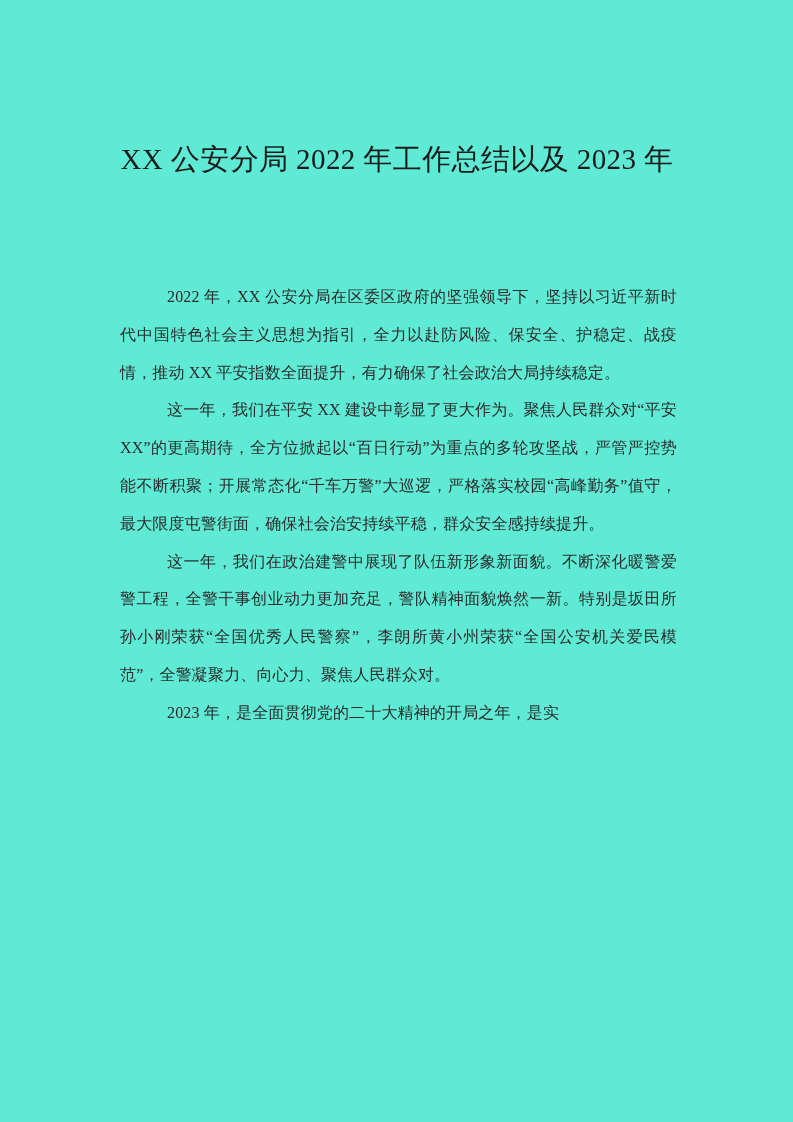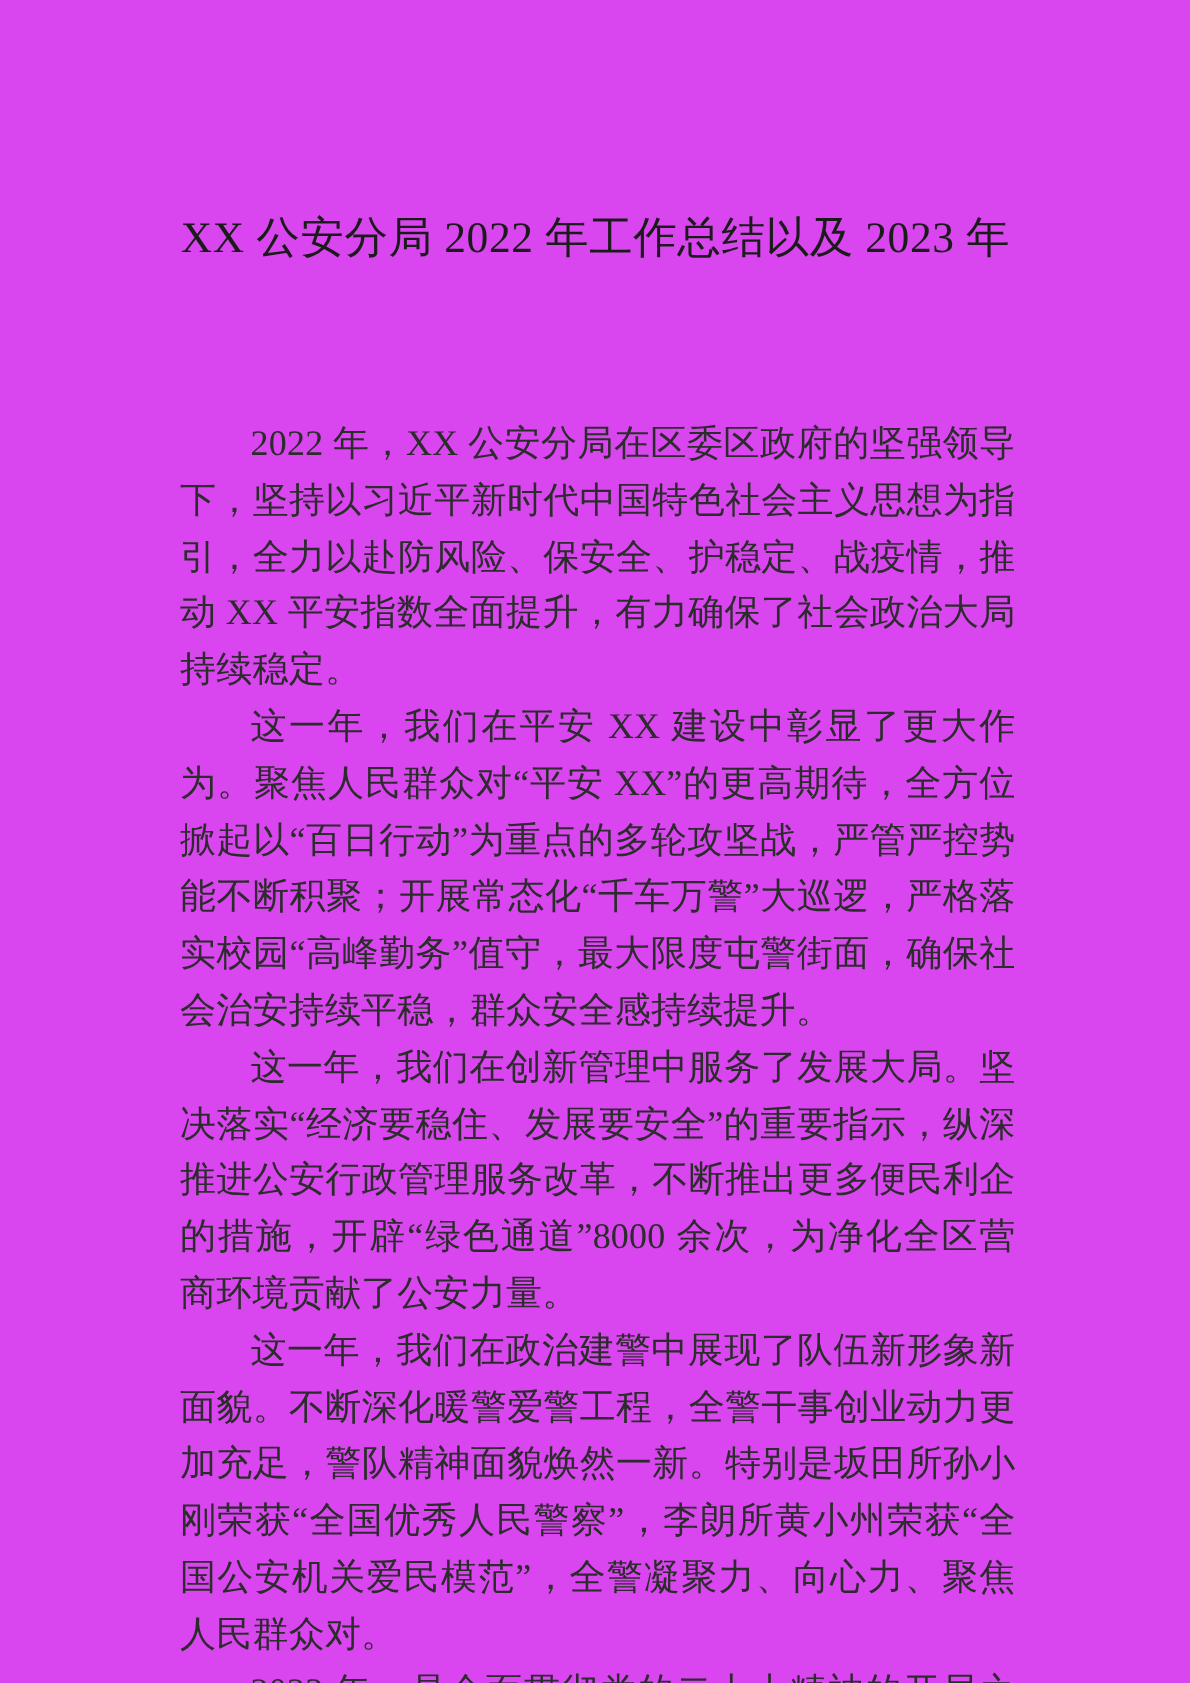--- a/index.html
+++ b/index.html
@@ -16,21 +16,21 @@
     font-family: "Liberation Serif", "DejaVu Serif", serif;
     -webkit-font-smoothing: antialiased;
   }
 
   .page {
     position: absolute;
     left: 0;
     top: 0;
     width: 793px;
     height: 1122px;
-    background: #d946ef;
+    background: #5eead4;
     box-sizing: border-box;
   }
 
   
   .doc-title {
     position: absolute;
     left: 118px;
     top: 132px;
     width: 558px;
     text-align: center;
@@ -46,21 +46,21 @@
   
   .body-block {
     position: absolute;
     left: 120px;
     top: 278px;
     width: 557px;
   }
 
   .para {
     font-family: "Liberation Serif", "DejaVu Serif", serif;
-    font-size: 24px;
+    font-size: 16px;
     line-height: 37.8px;
     color: #2c2c2c;
     text-align: justify;
     text-align-last: left;
     text-justify: inter-character;
     text-indent: 47px;
     margin: 0;
     padding: 0;
     word-break: break-all;
     letter-spacing: 0.15px;
@@ -76,18 +76,17 @@
 
 <div class="page">
 
   <div class="doc-title">
     <div>XX 公安分局 2022 年工作总结以及 2023 年</div>
   </div>
 
   <div class="body-block">
     <p class="para">2022 年，XX 公安分局在区委区政府的坚强领导下，坚持以习近平新时代中国特色社会主义思想为指引，全力以赴防风险、保安全、护稳定、战疫情，推动 XX 平安指数全面提升，有力确保了社会政治大局持续稳定。</p>
     <p class="para">这一年，我们在平安 XX 建设中彰显了更大作为。聚焦人民群众对“平安 XX”的更高期待，全方位掀起以“百日行动”为重点的多轮攻坚战，严管严控势能不断积聚；开展常态化“千车万警”大巡逻，严格落实校园“高峰勤务”值守，最大限度屯警街面，确保社会治安持续平稳，群众安全感持续提升。</p>
-    <p class="para">这一年，我们在创新管理中服务了发展大局。坚决落实“经济要稳住、发展要安全”的重要指示，纵深推进公安行政管理服务改革，不断推出更多便民利企的措施，开辟“绿色通道”8000 余次，为净化全区营商环境贡献了公安力量。</p>
     <p class="para">这一年，我们在政治建警中展现了队伍新形象新面貌。不断深化暖警爱警工程，全警干事创业动力更加充足，警队精神面貌焕然一新。特别是坂田所孙小刚荣获“全国优秀人民警察”，李朗所黄小州荣获“全国公安机关爱民模范”，全警凝聚力、向心力、聚焦人民群众对。</p>
     <p class="para">2023 年，是全面贯彻党的二十大精神的开局之年，是实</p>
   </div>
 
 </div>
 
 </body></html>

